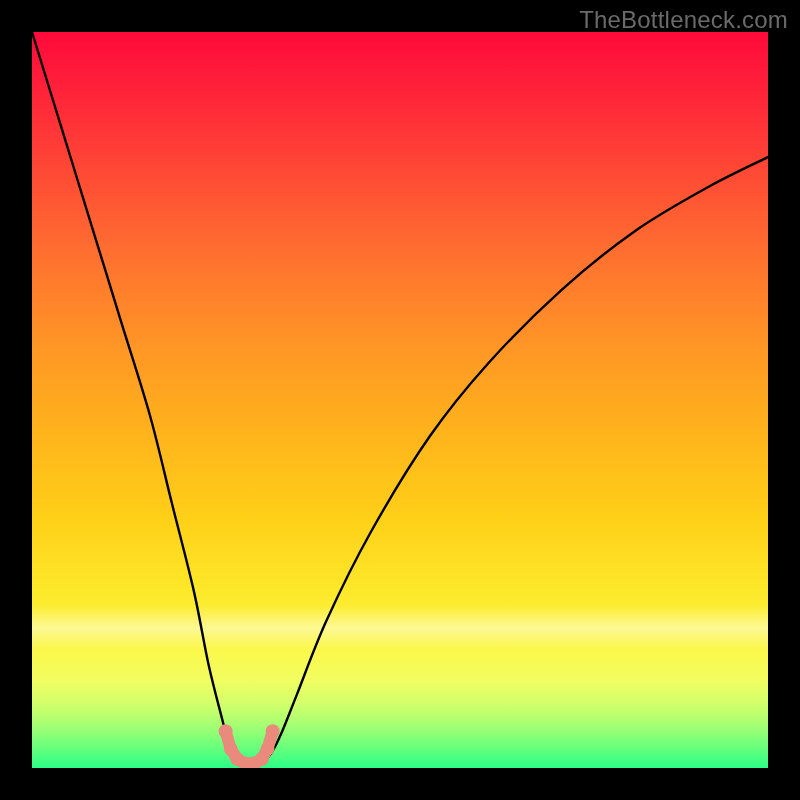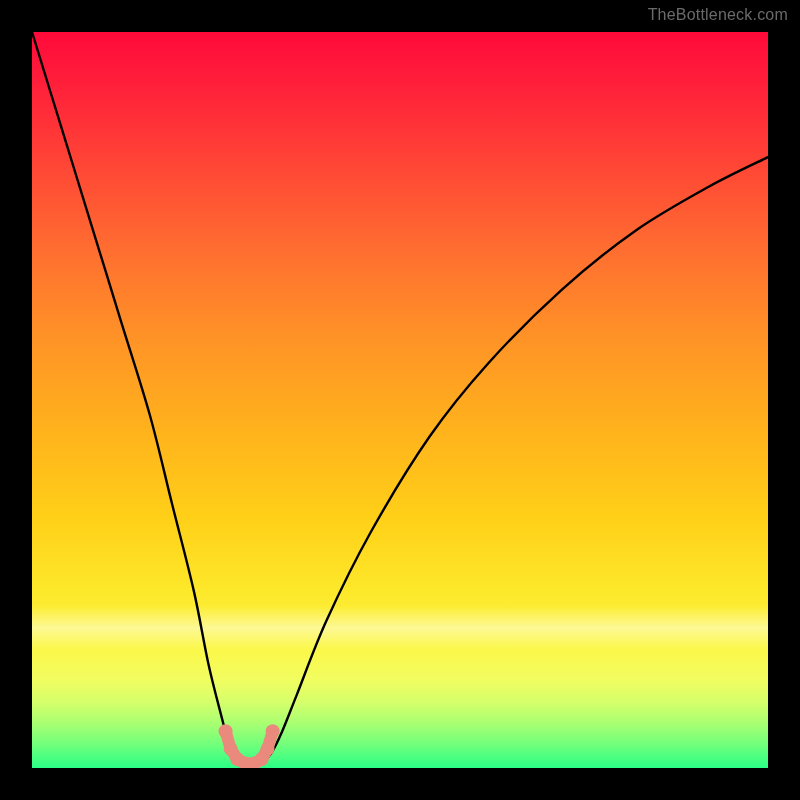--- a/index.html
+++ b/index.html
@@ -59,21 +59,21 @@
       rgba(255, 255, 210, 0) 0%,
       rgba(255, 255, 220, 0.55) 50%,
       rgba(255, 255, 210, 0) 100%
     );
   }
   .attrib {
     position: absolute;
     top: 6px;
     right: 12px;
     color: #6a6a6a;
-    font-size: 16px;
+    font-size: 24px;
     letter-spacing: 0.2px;
     user-select: none;
   }
   svg.curve {
     position: absolute;
     inset: 0;
     width: 100%;
     height: 100%;
   }
 </style>

